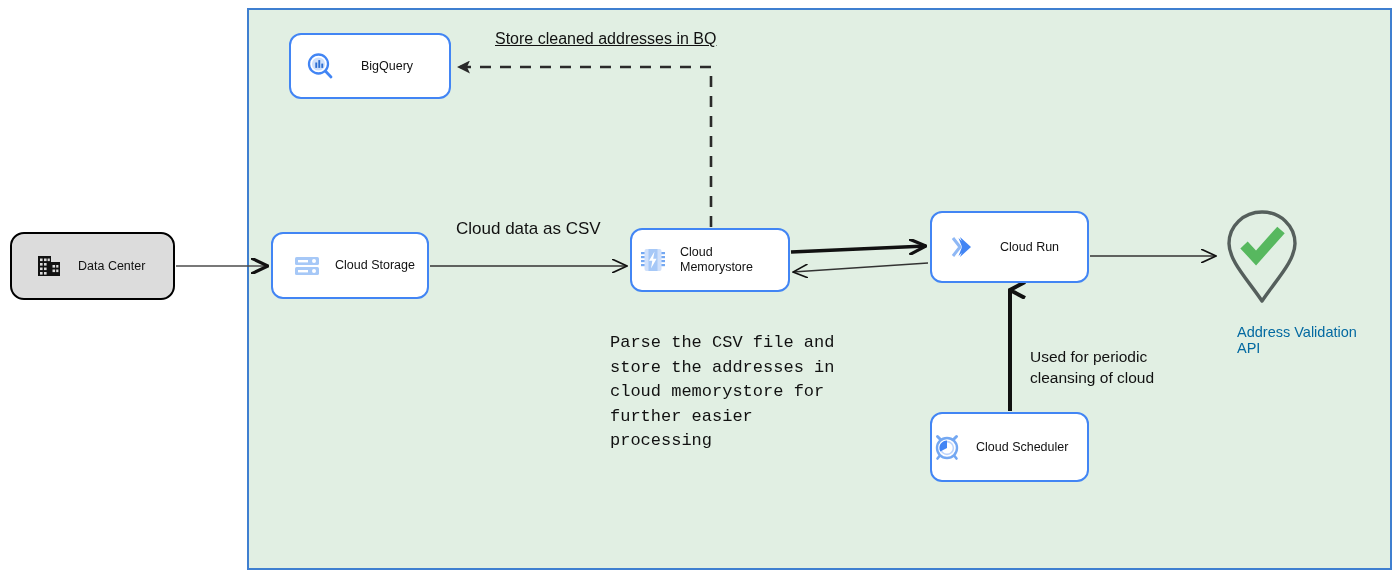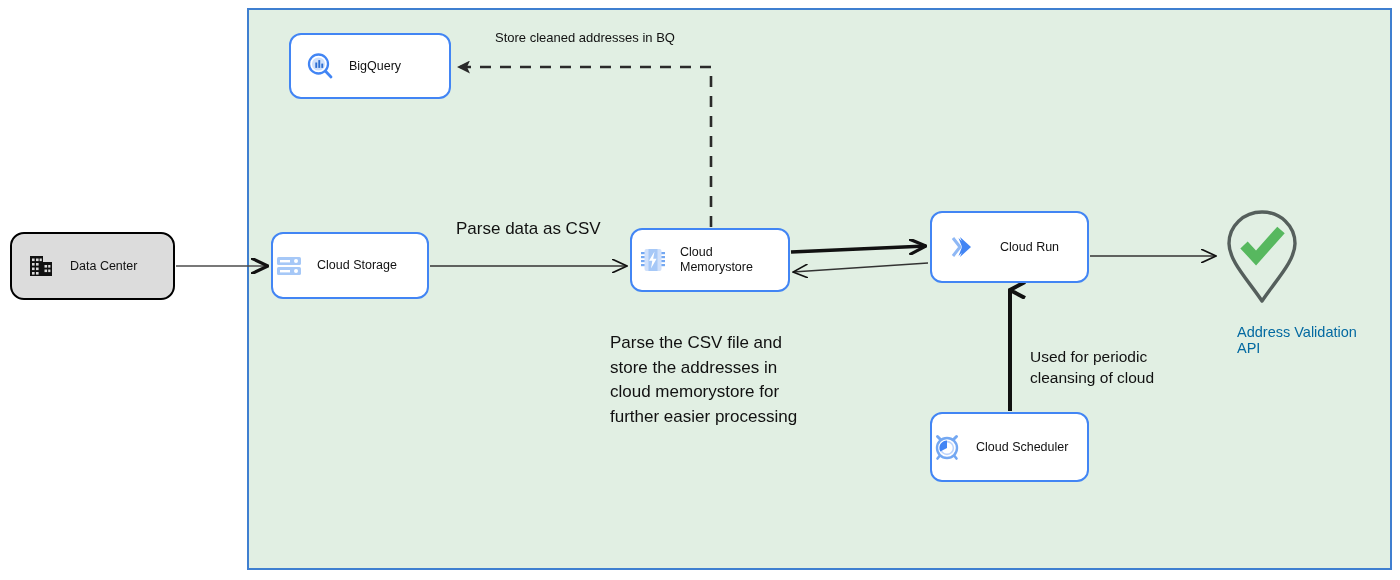--- a/index.html
+++ b/index.html
@@ -26,53 +26,53 @@
     background:#ffffff;border:2px solid #4285f4;border-radius:12px;
   }
   .node .ico{flex:0 0 auto;display:flex;align-items:center;justify-content:center;}
   .node .lbl{
     font-size:12.5px;line-height:15px;color:#111;white-space:pre-line;
   }
 
   #node-datacenter{
     left:10px;top:232px;width:165px;height:68px;
     background:#dcdcdc;border:2px solid #000;border-radius:14px;
-    padding-left:16px;
+    padding-left:24px;
   }
   #node-datacenter .lbl{margin-left:16px;font-size:12.5px;}
 
-  #node-bigquery{left:289px;top:33px;width:162px;height:66px;padding-left:14px;}
+  #node-bigquery{left:289px;top:33px;width:162px;height:66px;padding-left:14px;gap:12px;}
   #node-bigquery .lbl{margin-left:14px;}
 
-  #node-cloudstorage{left:271px;top:232px;width:158px;height:67px;padding-left:2px;}
+  #node-cloudstorage{left:271px;top:232px;width:158px;height:67px;padding-left:20px;}
   #node-cloudstorage .lbl{margin-left:14px;}
 
   #node-memorystore{left:630px;top:228px;width:160px;height:64px;padding-left:6px;}
   #node-memorystore .lbl{margin-left:12px;}
 
   #node-cloudrun{left:930px;top:211px;width:159px;height:72px;padding-left:16px;text-align:right;}
   #node-cloudrun .lbl{margin-left:18px;}
 
   #node-scheduler{left:930px;top:412px;width:159px;height:70px;text-align:center;}
   #node-scheduler .lbl{margin-left:14px;}
 
   
   #addr-api{position:absolute;left:1221px;top:208px;width:82px;height:97px;}
   #addr-api-label{
     position:absolute;left:1237px;top:324px;width:160px;
     font-size:14.5px;line-height:16px;color:#0369a1;
   }
 
   .edge-label{position:absolute;color:#111;}
-  #label-store-bq{left:495px;top:30px;font-size:13px;}
+  #label-store-bq{left:495px;top:30px;font-size:16px;text-decoration:underline;}
   #label-export-csv{left:456px;top:219px;font-size:17px;}
 
   .note{position:absolute;font-size:17px;line-height:24.5px;color:#111;white-space:pre-line;}
   #note-upload{left:267px;top:331px;width:250px;}
-  #note-parse{left:610px;top:331px;width:250px;}
+  #note-parse{left:610px;top:331px;width:250px;font-family:Liberation Mono, monospace;}
   #note-periodic{left:1030px;top:346px;width:200px;font-size:15.5px;line-height:21px;}
 </style>
 </head>
 <body>
 
 <div id="canvas">
 
   <div id="cloud-panel"></div>
 
   <svg id="edges" viewBox="0 0 1400 580">
@@ -118,21 +118,21 @@
       <line x1="1090" y1="256" x2="1216" y2="256" stroke="#333" stroke-width="1.7" marker-end="url(#ah-thin)"></line>
     </g>
 
     <g>
       <line x1="1010" y1="411" x2="1010" y2="290" stroke="#111" stroke-width="4" marker-end="url(#ah-up)"></line>
     </g>
   </svg>
 
   <div class="edge-label" id="label-store-bq">Store cleaned addresses in BQ</div>
 
-  <div class="edge-label" id="label-export-csv">Parse data as CSV</div>
+  <div class="edge-label" id="label-export-csv">Cloud data as CSV</div>
 
   <div class="node" id="node-datacenter">
     <span class="ico">
       <svg width="26" height="26" viewBox="0 0 26 26">
         <rect x="2" y="3" width="13" height="20" fill="#111"></rect>
         <rect x="13" y="9" width="11" height="14" fill="#111"></rect>
         <g fill="#dcdcdc">
           <rect x="4" y="5.5" width="2.6" height="2.6"></rect>
           <rect x="8" y="5.5" width="2.6" height="2.6"></rect>
           <rect x="11.6" y="5.5" width="2.2" height="2.6"></rect>

